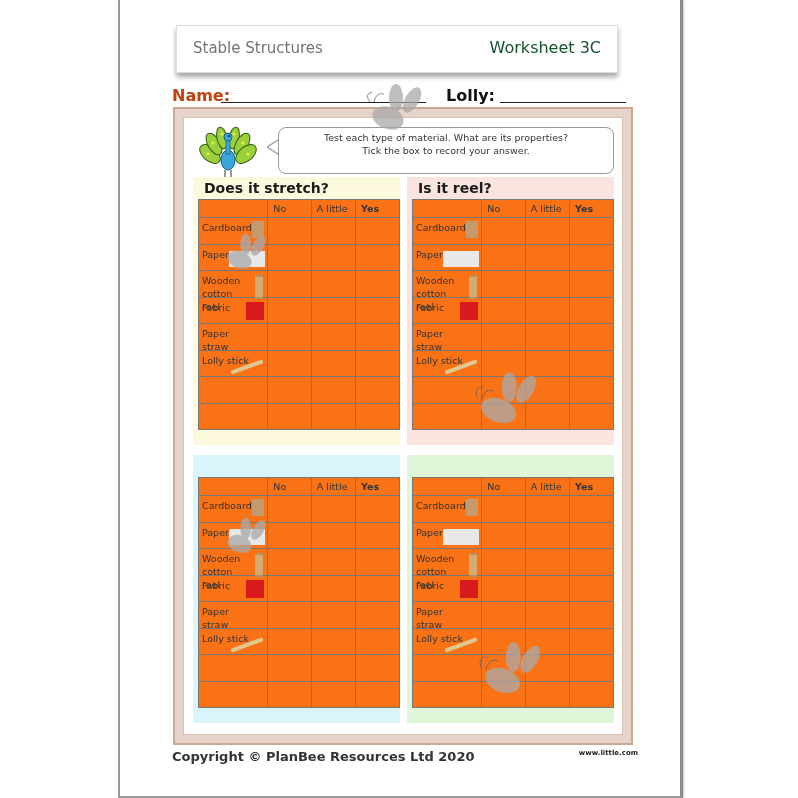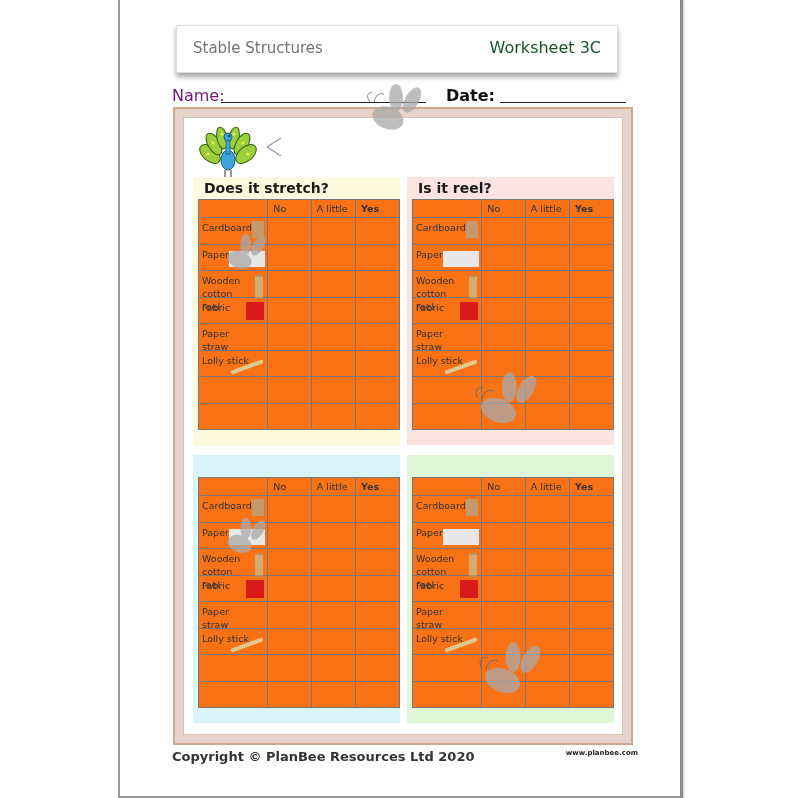--- a/index.html
+++ b/index.html
@@ -1,21 +1,21 @@
 <!DOCTYPE html>
 <html><head>
 <meta charset="utf-8">
 <style>
   html, body { margin:0; padding:0; }
   body { width:798px; height:798px; background:#ffffff; position:relative; overflow:hidden; font-family:"DejaVu Sans", sans-serif; }
   .page { position:absolute; left:118px; top:0; width:560px; height:796px; background:#fff; border-left:2px solid #9a9a9a; border-right:3px solid #8c8c8c; border-bottom:3px solid #999; box-shadow: 1px 0 2px #ccc; }
   .title-box { position:absolute; left:56px; top:25px; width:440px; height:46px; background:#fff; border:1px solid #ddd; box-shadow: 0 4px 5px rgba(0,0,0,0.35); }
   .title-left { position:absolute; left:16px; top:13px; font-size:15px; color:#737373; }
   .title-right { position:absolute; right:16px; top:12px; font-size:16px; color:#14532d; }
-  .name-row { position:absolute; left:52px; top:86px; font-size:16px; font-weight:normal; color:#701a75; }
+  .name-row { position:absolute; left:52px; top:86px; font-size:16px; font-weight:bold; color:#c2410c; }
   .name-line { position:absolute; left:101px; top:102px; width:205px; border-bottom:1px solid #222; }
   .date-label { position:absolute; left:326px; top:86px; font-size:16px; font-weight:bold; color:#111; }
   .date-line { position:absolute; left:380px; top:102px; width:126px; border-bottom:1px solid #222; }
   .outer-frame { position:absolute; left:53px; top:107px; width:456px; height:634px; background:#e6d3c9; border:2px solid #cba88f; }
   .inner-frame { position:absolute; left:8px; top:8px; right:8px; bottom:8px; background:#fff; border:1px solid #d8c2b4; }
   .peacock { position:absolute; left:14px; top:6px; width:60px; height:58px; }
   .bubble { position:absolute; left:94px; top:9px; width:334px; height:42px; border:1.5px solid #999; border-radius:8px; background:#fff; font-size:9.5px; color:#333; text-align:center; line-height:13px; padding-top:3px; }
   .bubble-tail { position:absolute; left:83px; top:20px; width:14px; height:18px; }
   .panel { position:absolute; width:207px; height:268px; }
   .panel.tl { left:9px; top:59px; background:#fdf9dc; }
@@ -46,21 +46,21 @@
 
 <div class="page">
 
   <div class="title-box">
     <span class="title-left">Stable Structures</span>
     <span class="title-right">Worksheet 3C</span>
   </div>
 
   <span class="name-row">Name:</span>
   <div class="name-line"></div>
-  <span class="date-label">Date:</span>
+  <span class="date-label">Lolly:</span>
   <div class="date-line"></div>
 
   <div class="outer-frame">
     <div class="inner-frame">
 
       <svg class="peacock" viewBox="0 0 60 58">
         <g fill="#9bcf3c" stroke="#2f5f16" stroke-width="1">
           <ellipse cx="12" cy="30" rx="7" ry="12" transform="rotate(-50 12 30)"></ellipse>
           <ellipse cx="16" cy="20" rx="6" ry="12" transform="rotate(-30 16 20)"></ellipse>
           <ellipse cx="24" cy="14" rx="5" ry="11" transform="rotate(-12 24 14)"></ellipse>
@@ -81,20 +81,24 @@
         <circle cx="30" cy="13" r="4" fill="#3ba6dc" stroke="#1d5f86" stroke-width="1"></circle>
         <circle cx="31" cy="12" r="0.9" fill="#000"></circle>
         <line x1="27" y1="46" x2="27" y2="56" stroke="#333" stroke-width="1"></line>
         <line x1="33" y1="46" x2="33" y2="56" stroke="#333" stroke-width="1"></line>
       </svg>
 
       <svg class="bubble-tail" viewBox="0 0 14 18">
         <polygon points="14,0 0,9 14,18" fill="#fff" stroke="#999" stroke-width="1.2"></polygon>
         <line x1="13.5" y1="1" x2="13.5" y2="17" stroke="#fff" stroke-width="2"></line>
       </svg>
+      <div class="bubble">
+        <div>Test each type of material. What are its properties?</div>
+        <div>Tick the box to record your answer.</div>
+      </div>
 
       <div class="panel tl">
         <span class="panel-heading">Does it stretch?</span>
         <table class="grid">
             <tbody>
               <tr class="hdr">
                 <td class="c0"></td>
                 <td class="c1">No</td>
                 <td class="c2">A little</td>
                 <td class="c3">Yes</td>
@@ -415,21 +419,21 @@
       <td class="c3"></td>
     </tr>
             </tbody>
           </table>
       </div>
 
     </div>
   </div>
 
   <span class="footer-left">Copyright © PlanBee Resources Ltd 2020</span>
-  <span class="footer-right">www.planbee.com</span>
+  <span class="footer-right">www.little.com</span>
 
   <svg class="watermark" style="left:240px;top:82px;width:70px;height:62px;" viewBox="0 0 70 62">
     <g opacity="0.75">
         <path d="M10 20 q-6 -8 2 -10 M14 20 q2 -10 10 -8" stroke="#666" fill="none" stroke-width="1"></path>
     <ellipse cx="28" cy="36" rx="16" ry="11" fill="#a9a9a9" transform="rotate(20 28 36)"></ellipse>
     <ellipse cx="36" cy="16" rx="7" ry="14" fill="#a9a9a9"></ellipse>
         <ellipse cx="52" cy="18" rx="7" ry="14" fill="#a9a9a9" transform="rotate(30 52 18)"></ellipse>
       </g>
   </svg>
   <svg class="watermark" style="left:95px;top:232px;width:60px;height:48px;" viewBox="0 0 70 62">

